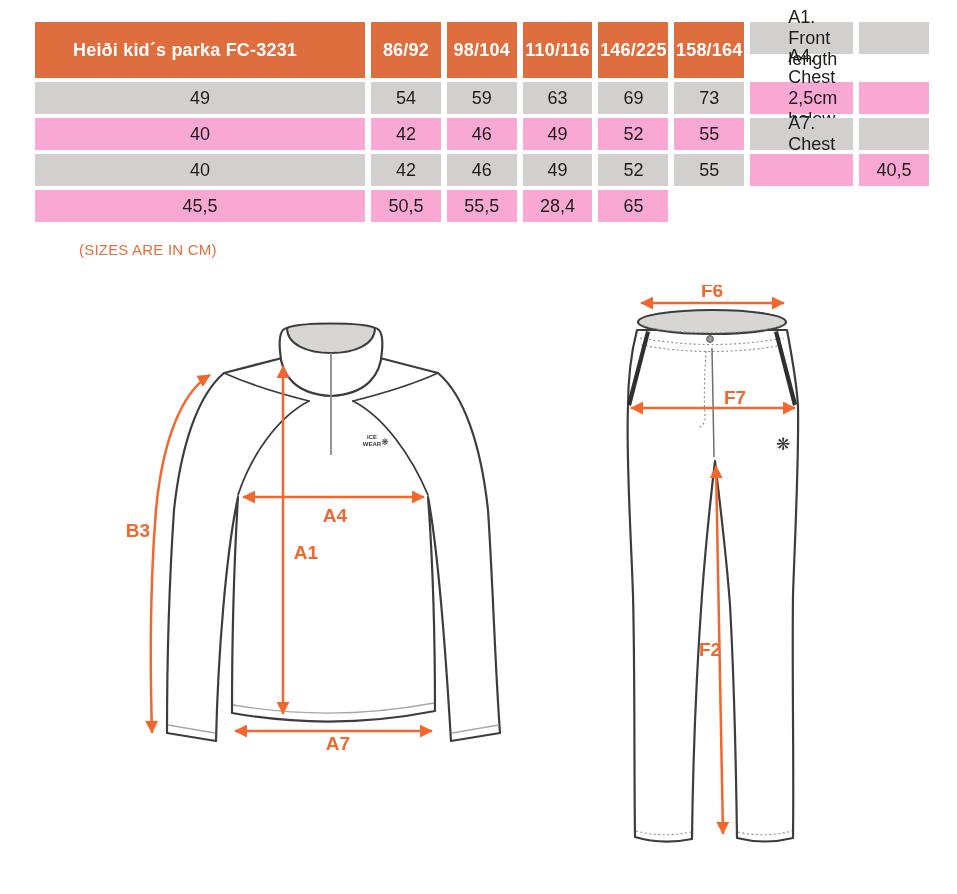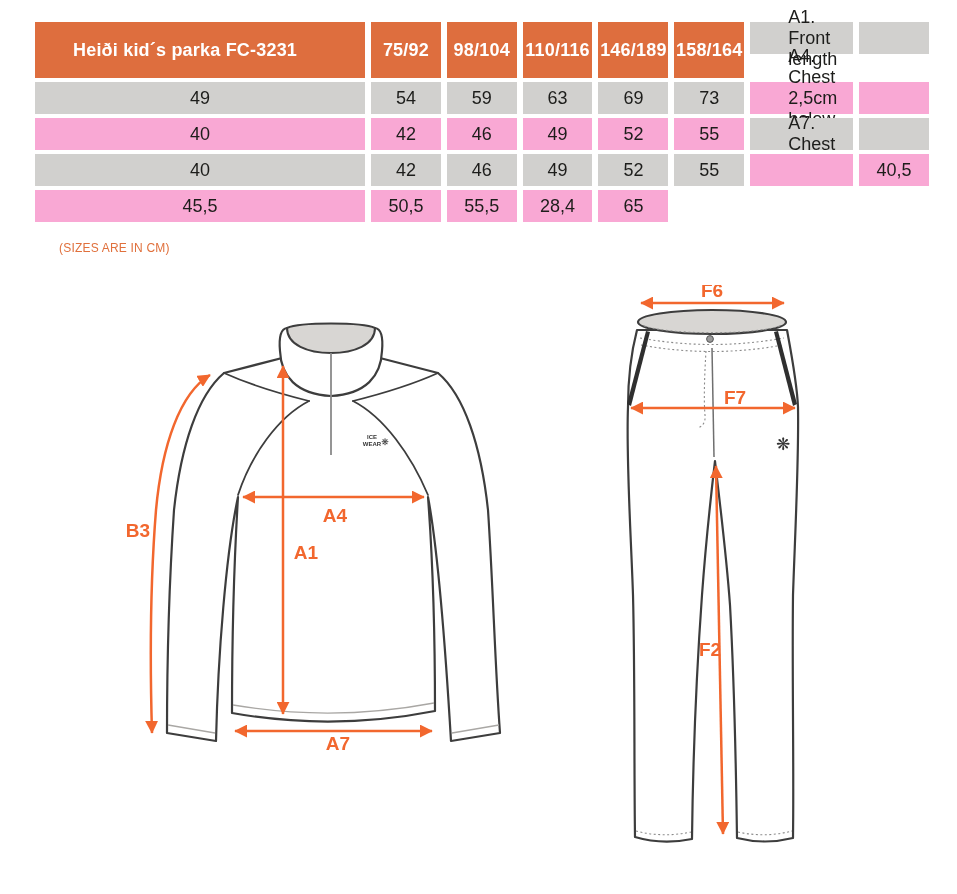--- a/index.html
+++ b/index.html
@@ -20,40 +20,40 @@
   .size-table .h.lab{justify-content:flex-start;padding-left:38px;box-sizing:border-box;}
   .size-table .c{
     height:32px;display:flex;align-items:center;justify-content:center;
     font-size:18px;color:#1d1d1b;
   }
   .size-table .c.lab{justify-content:flex-start;padding-left:38px;box-sizing:border-box;}
   .size-table .dark{background:#D1D0CE;}
   .size-table .light{background:#f9a8d4;}
 
   .cm-note{
-    position:absolute;left:59px;top:241px;
-    font-size:12px;color:#E0703C;letter-spacing:.2px;
+    position:absolute;left:79px;top:241px;
+    font-size:15px;color:#E0703C;letter-spacing:.2px;
   }
 
   .drawing{position:absolute;}
   svg text.mlabel{font-family:"Liberation Sans","DejaVu Sans",sans-serif;font-weight:bold;font-size:19px;fill:#F2672E;}
   svg text.tiny{font-family:"Liberation Sans","DejaVu Sans",sans-serif;fill:#333;}
 </style>
 </head>
 <body>
 
 <div id="stage">
 
   <div class="size-table" style="--hdr: #DE6E3E;">
 
     <div class="h lab">Heiði kid´s parka FC-3231</div>
-    <div class="h">75/92</div>
+    <div class="h">86/92</div>
     <div class="h">98/104</div>
     <div class="h">110/116</div>
-    <div class="h">146/189</div>
+    <div class="h">146/225</div>
     <div class="h">158/164</div>
 
     <div class="c lab dark">A1. Front length</div>
     <div class="c dark"></div>
     <div class="c dark">49</div>
     <div class="c dark">54</div>
     <div class="c dark">59</div>
     <div class="c dark">63</div>
     <div class="c dark">69</div>
     <div class="c dark">73</div>

